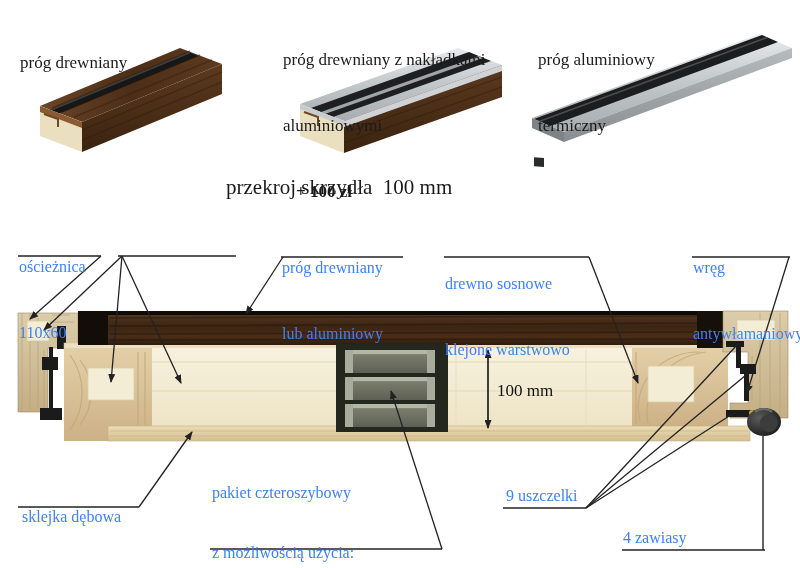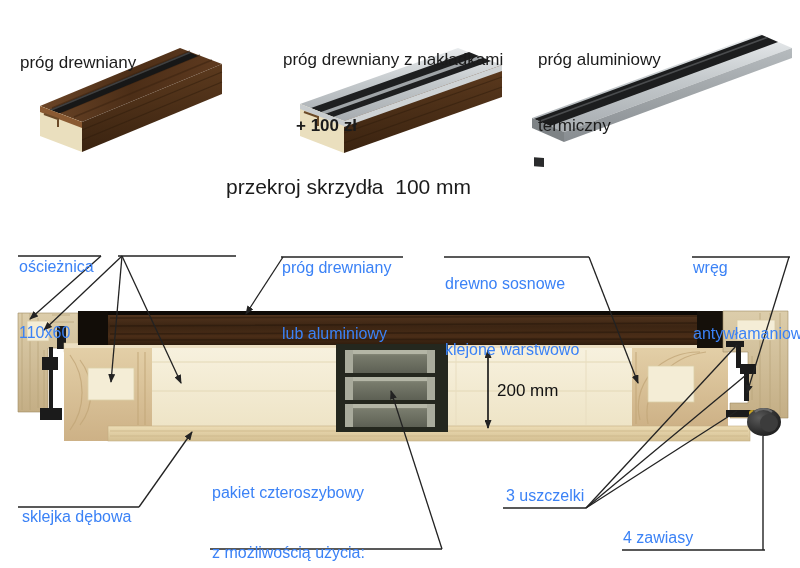--- a/index.html
+++ b/index.html
@@ -1,17 +1,17 @@
 <!DOCTYPE html>
 <html><head>
 <meta charset="utf-8">
 <style>
   html,body{margin:0;padding:0;background:#ffffff;}
   .canvas{position:relative;width:800px;height:568px;background:#ffffff;overflow:hidden;
-          font-family:Liberation Sans, sans-serif;color:#1b1b1b;}
+          font-family:Liberation Serif, serif;color:#1b1b1b;}
   svg{position:absolute;left:0;top:0;}
   .lbl{position:absolute;font-size:16px;line-height:22px;color:#3b82f6;white-space:pre;}
   .plabel{position:absolute;font-size:17px;line-height:22px;color:#1b1b1b;white-space:pre;}
   .title{position:absolute;font-size:21px;color:#1b1b1b;white-space:pre;text-align:right;}
   .bold{font-weight:700;margin-left:13px;}
   .glz{line-height:20px;}
   .dim{position:absolute;font-size:17px;color:#111;}
 </style>
 </head>
 <body>
@@ -227,20 +227,21 @@
     <line x1="586" y1="508" x2="737" y2="411"></line>
   </g>
 </svg>
 
 <div class="plabel" style="left:20px;top:8px">
   <div>próg drewniany</div>
 </div>
 
 <div class="plabel" style="left:283px;top:5px">
   <div>próg drewniany z nakładkami</div>
+  <div>aluminiowymi</div>
   <div class="bold">+ 100 zł</div>
 </div>
 
 <div class="plabel" style="left:538px;top:5px">
   <div>próg aluminiowy</div>
   <div>termiczny</div>
 </div>
 
 <div class="title" style="left:226px;top:175px">przekroj skrzydła  100 mm</div>
 
@@ -271,23 +272,23 @@
 </div>
 
 <div class="lbl glz" style="left:212px;top:443px">
   <div>pakiet czteroszybowy</div>
   <div>z możliwością użycia:</div>
   
   
   
 </div>
 
-<div class="lbl" style="left:506px;top:485px">3 uszczelki</div>
+<div class="lbl" style="left:506px;top:485px">9 uszczelki</div>
 
 <div class="lbl" style="left:623px;top:483px">
   <div>4 zawiasy</div>
   
   
 </div>
 
-<div class="dim" style="left:497px;top:381px">200 mm</div>
+<div class="dim" style="left:497px;top:381px">100 mm</div>
 
 </div>
 
 </body></html>

